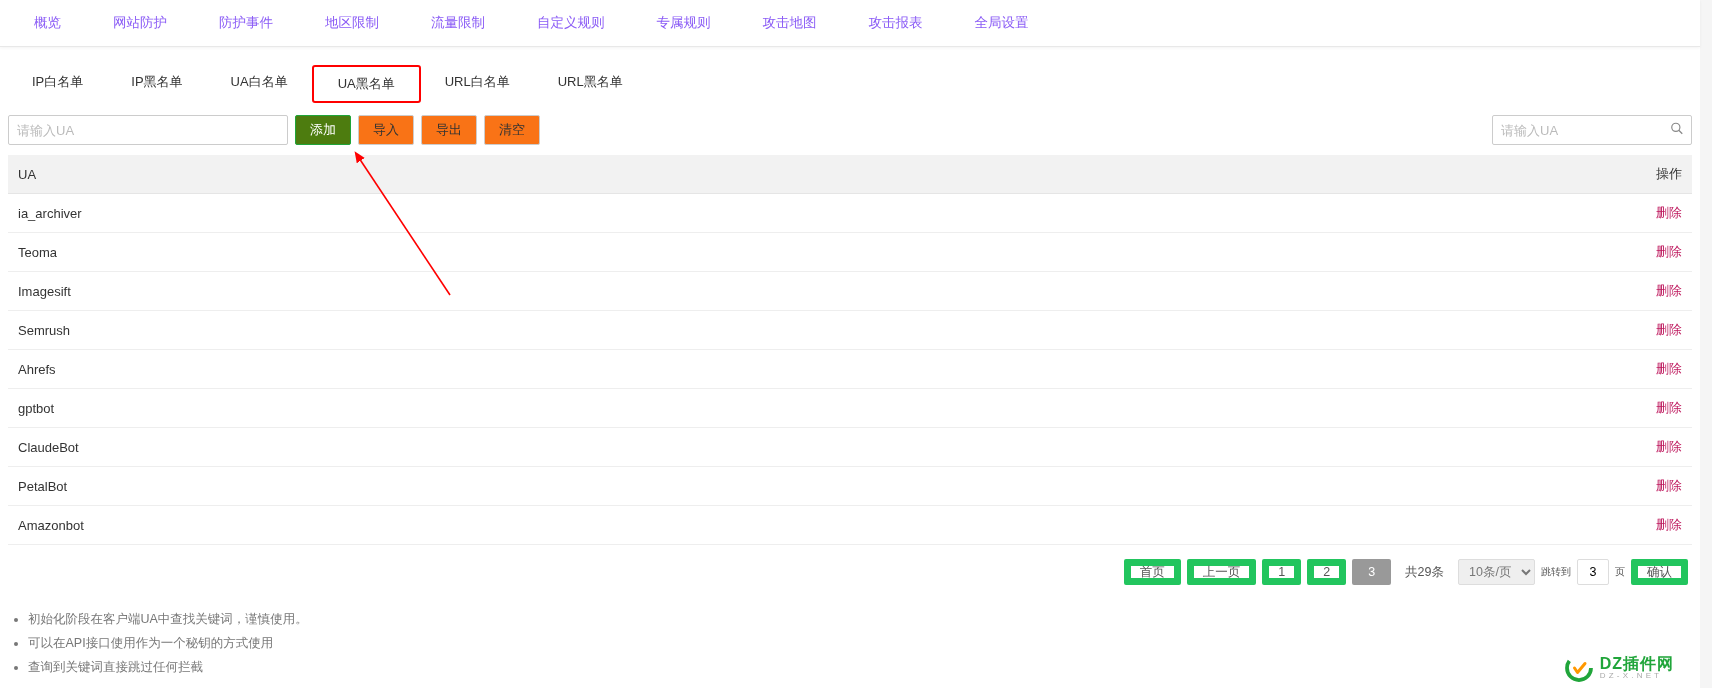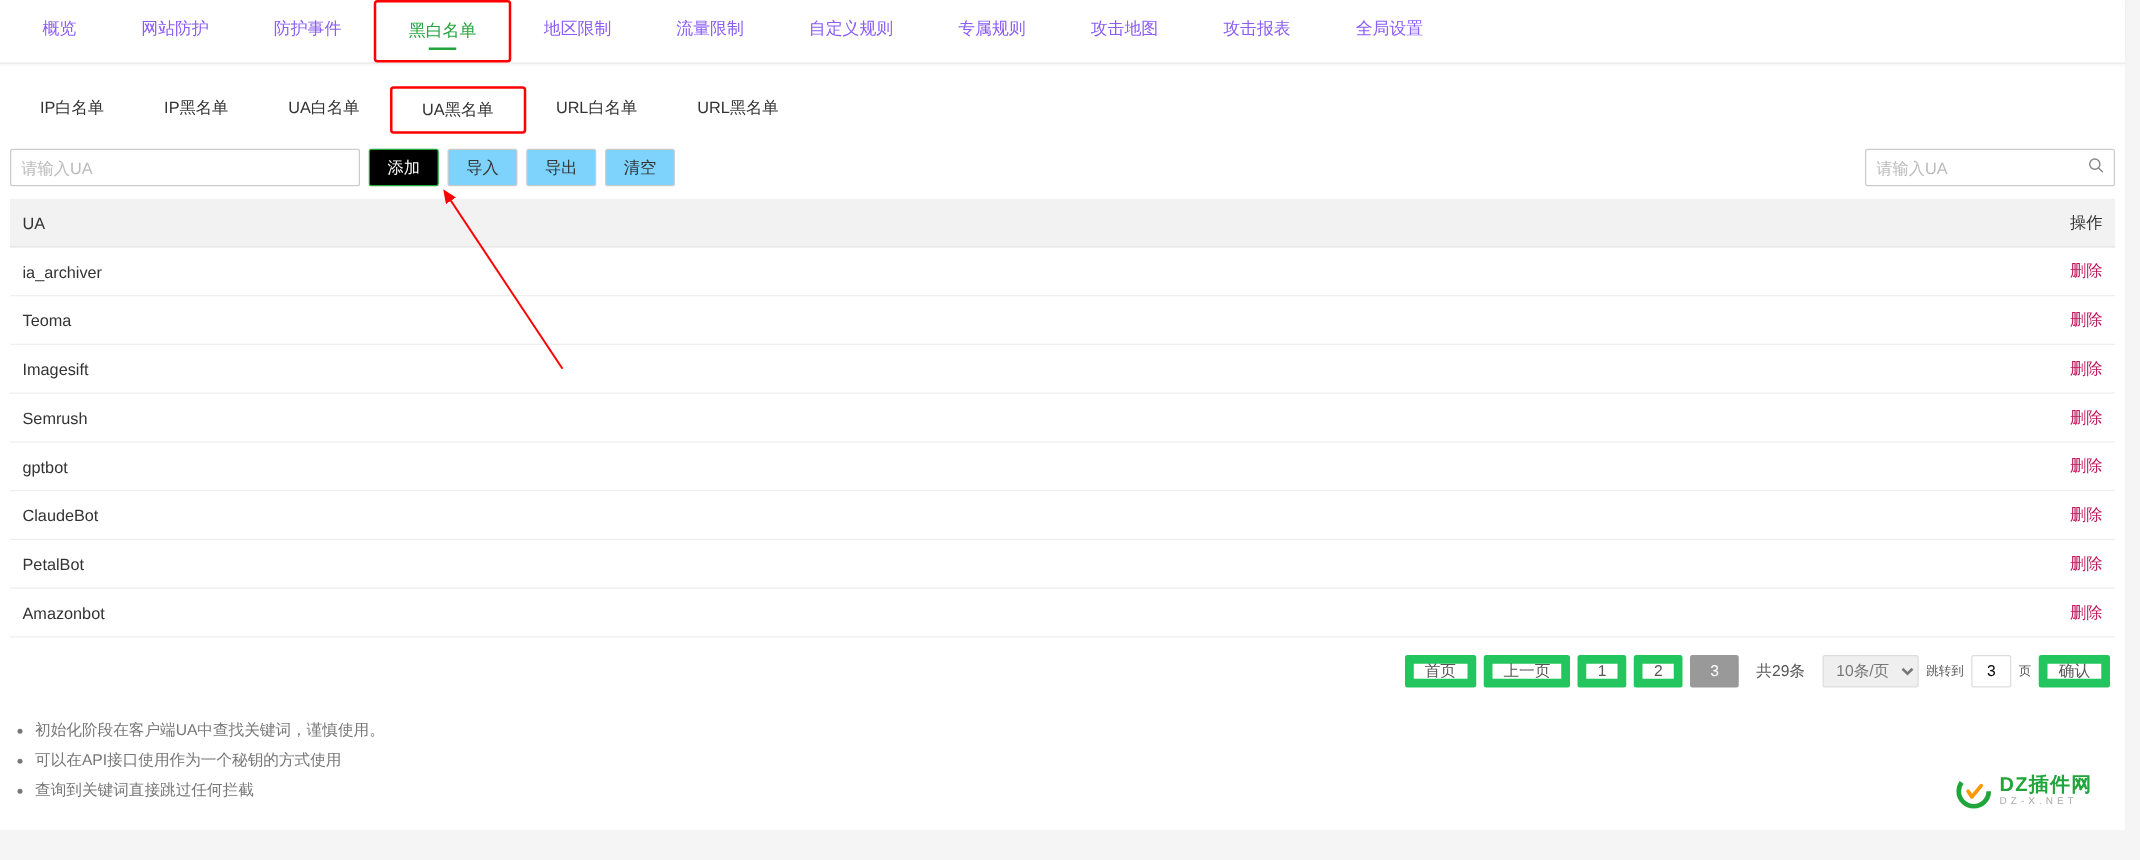--- a/index.html
+++ b/index.html
@@ -9,22 +9,22 @@
 .topnav-item { padding:14px 26px; cursor:pointer; font-size:13.5px; color:#8b5cf6; position:relative; }
 .topnav-item.active { color:#20a53a; }
 .topnav-item.active::after { content:""; position:absolute; bottom:8px; left:50%; transform:translateX(-50%); width:22px; height:2px; background:#20a53a; }
 .highlight-main { border:2px solid #ff0000; border-radius:3px; }
 .subnav { display:flex; padding:18px 8px 6px; gap:0; }
 .subnav-item { padding:8px 24px; cursor:pointer; font-size:13px; color:#333; }
 .highlight-sub { border:2px solid #ff0000; border-radius:3px; }
 .toolbar { display:flex; gap:7px; padding:6px 8px 10px; align-items:flex-end; }
 .input-ua { width:280px; height:30px; border:1px solid #ccc; padding:0 8px; font-size:13px; color:#333; outline:none; border-radius:2px; }
 .input-ua::placeholder { color:#bbb; }
-.btn { height:30px; padding:0 14px; border:1px solid #ccc; background:#7dd3fc; cursor:pointer; font-size:13px; border-radius:2px; color:#333; }
-.btn-primary { background:#000000; color:#fff; border-color:#20a53a;font-family:Liberation Serif, serif; }
+.btn { height:30px; padding:0 14px; border:1px solid #ccc; background:#f97316; cursor:pointer; font-size:13px; border-radius:2px; color:#333; }
+.btn-primary { background:#4d7c0f; color:#fff; border-color:#20a53a;font-family:Liberation Serif, serif; }
 .spacer { flex:1; }
 .search-wrap { position:relative; }
 .input-search { width:200px; height:30px; border:1px solid #ccc; padding:0 30px 0 8px; font-size:13px; border-radius:2px; }
 .input-search::placeholder { color:#bbb; }
 .search-icon { position:absolute; right:8px; top:50%; transform:translateY(-50%); color:#888; pointer-events:none; }
 .table { width:calc(100% - 16px); margin:0 8px; border-collapse:collapse; }
 .table th { background:#f2f2f2; text-align:left; padding:10px 10px; font-weight:normal; font-size:13px; border-bottom:1px solid #e5e5e5; }
 .table th.op, .table td.op { text-align:right; width:60px; }
 .table td { padding:10px 10px; border-bottom:1px solid #eee; font-size:13px; }
 .table td.op a { color:#be185d; text-decoration:none; cursor:pointer; }
@@ -46,21 +46,20 @@
 </style>
 </head>
 <body>
 
 <div class="page">
 
   <div class="topnav" id="topnav">
       <div class="topnav-item">概览</div>
       <div class="topnav-item">网站防护</div>
       <div class="topnav-item">防护事件</div>
-      <div class="topnav-item active highlight-main">黑白名单</div>
       <div class="topnav-item">地区限制</div>
       <div class="topnav-item">流量限制</div>
       <div class="topnav-item">自定义规则</div>
       <div class="topnav-item">专属规则</div>
       <div class="topnav-item">攻击地图</div>
       <div class="topnav-item">攻击报表</div>
       <div class="topnav-item">全局设置</div>
     </div>
 
   <div class="subnav" id="subnav">
@@ -105,20 +104,24 @@
         <tr>
           <td>Teoma</td>
           <td class="op"><a>删除</a></td>
         </tr>
         <tr>
           <td>Imagesift</td>
           <td class="op"><a>删除</a></td>
         </tr>
         <tr>
           <td>Semrush</td>
+          <td class="op"><a>删除</a></td>
+        </tr>
+        <tr>
+          <td>Ahrefs</td>
           <td class="op"><a>删除</a></td>
         </tr>
         <tr>
           <td>gptbot</td>
           <td class="op"><a>删除</a></td>
         </tr>
         <tr>
           <td>ClaudeBot</td>
           <td class="op"><a>删除</a></td>
         </tr>

